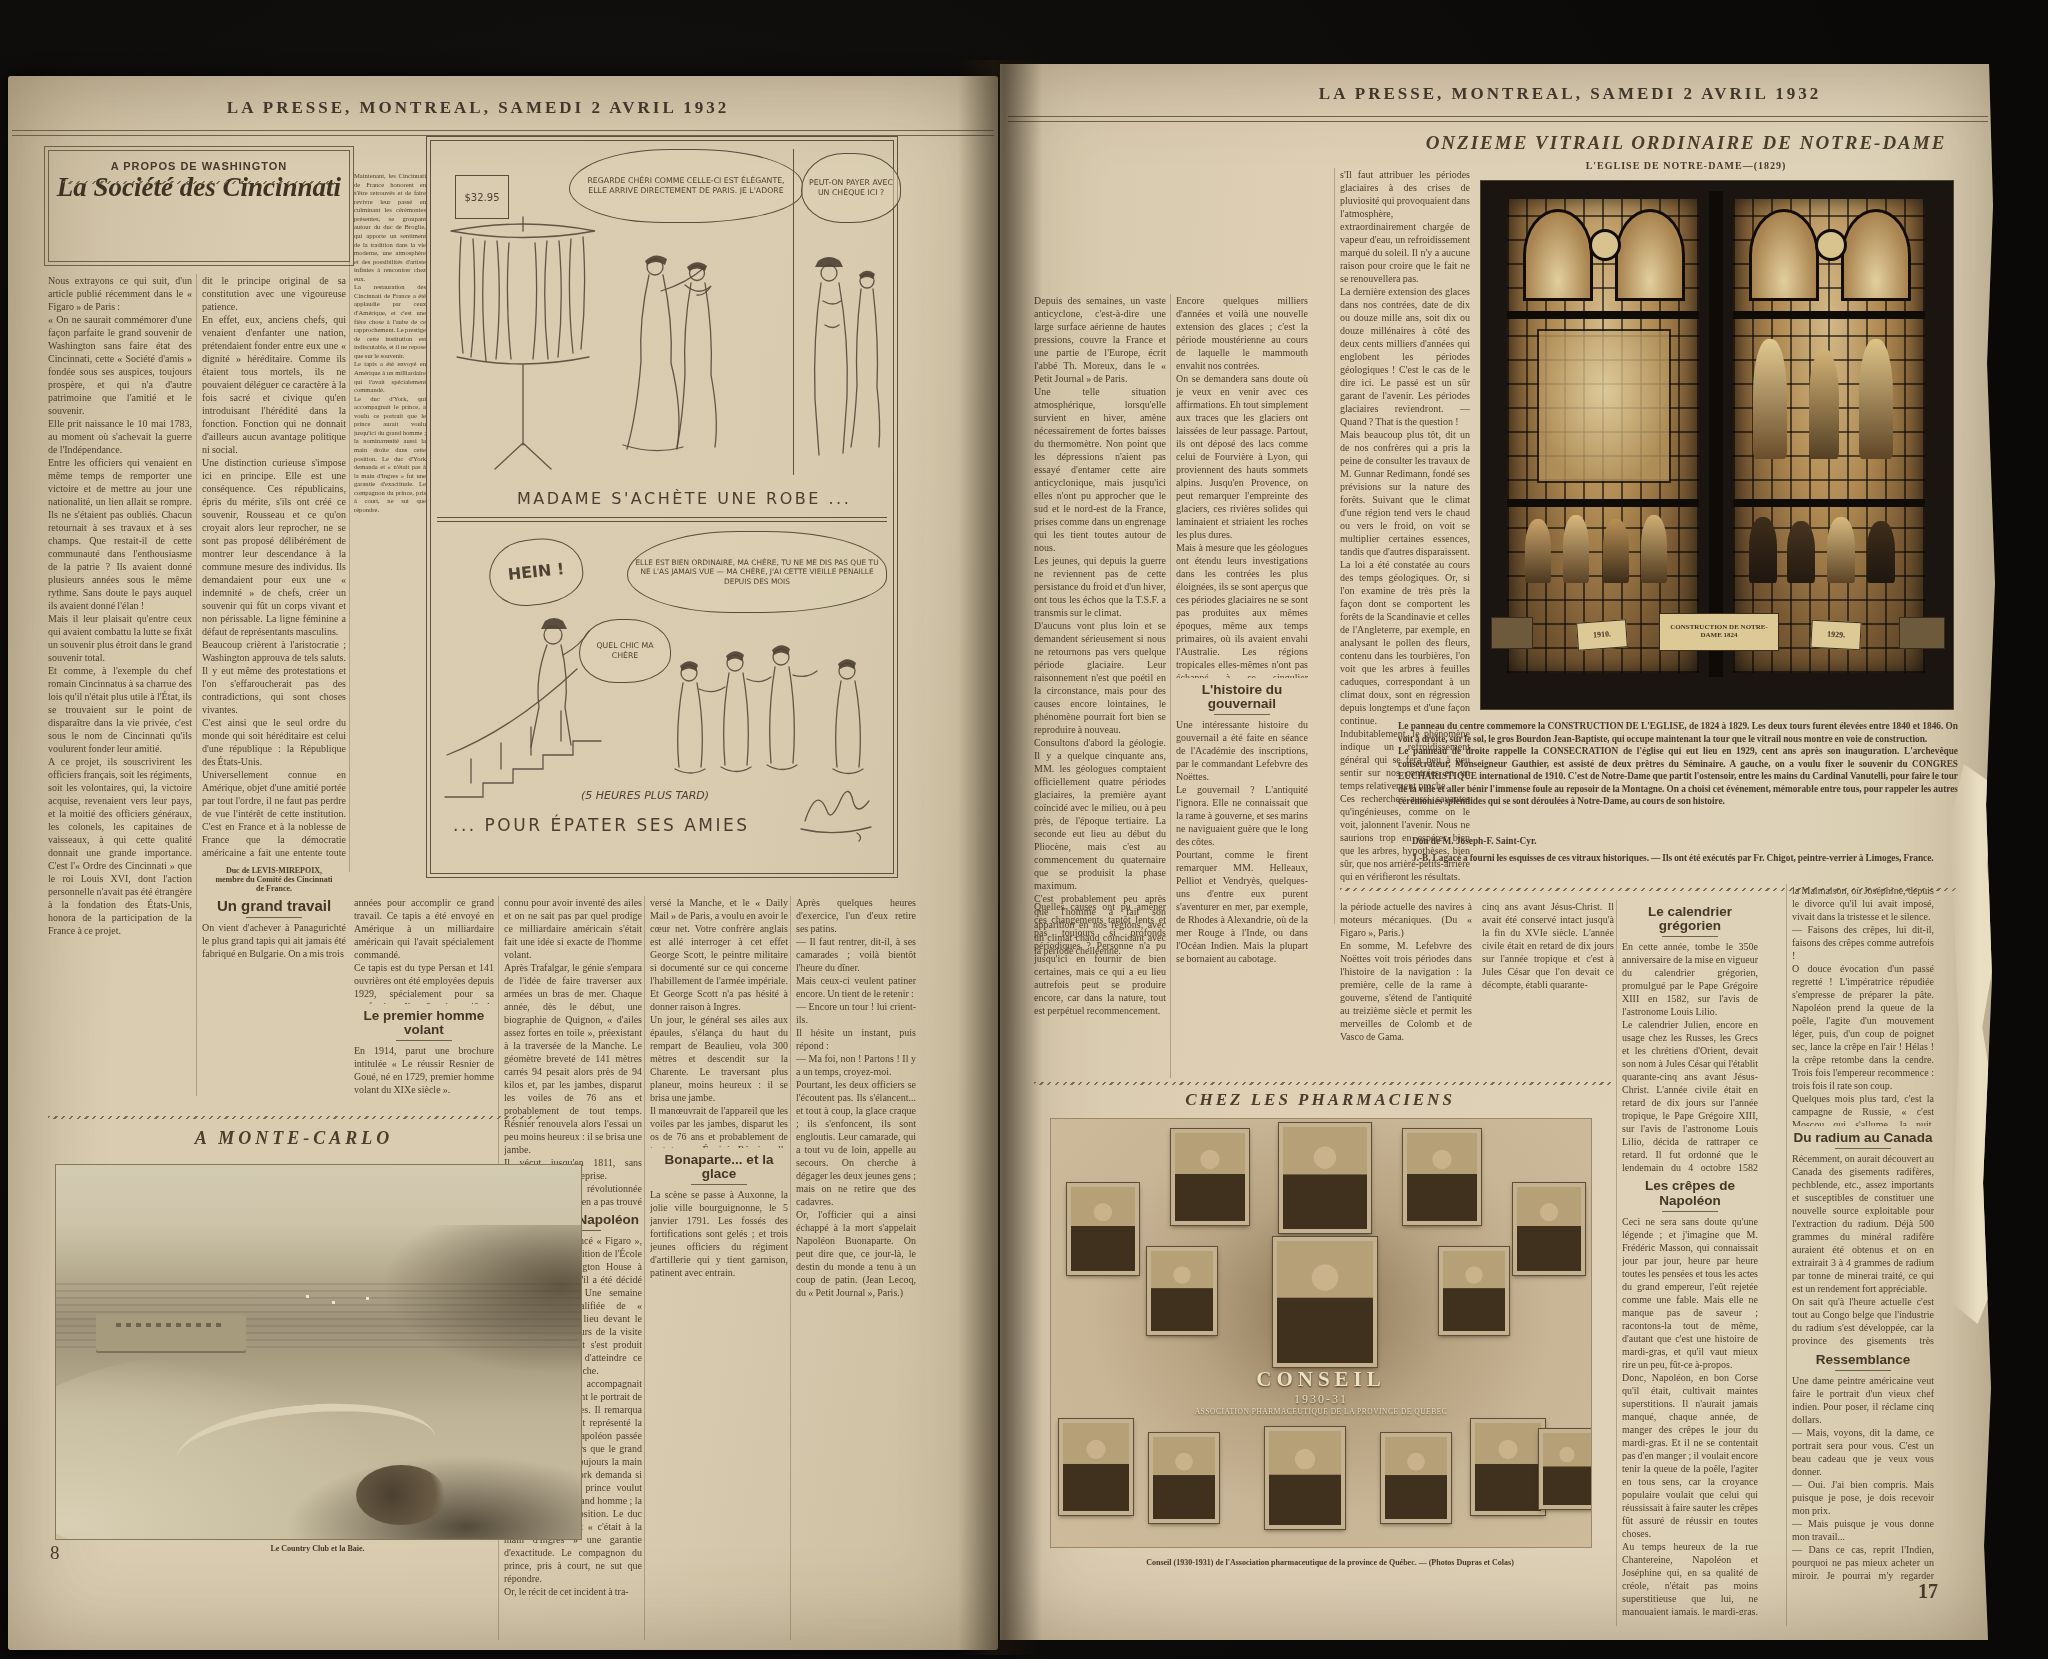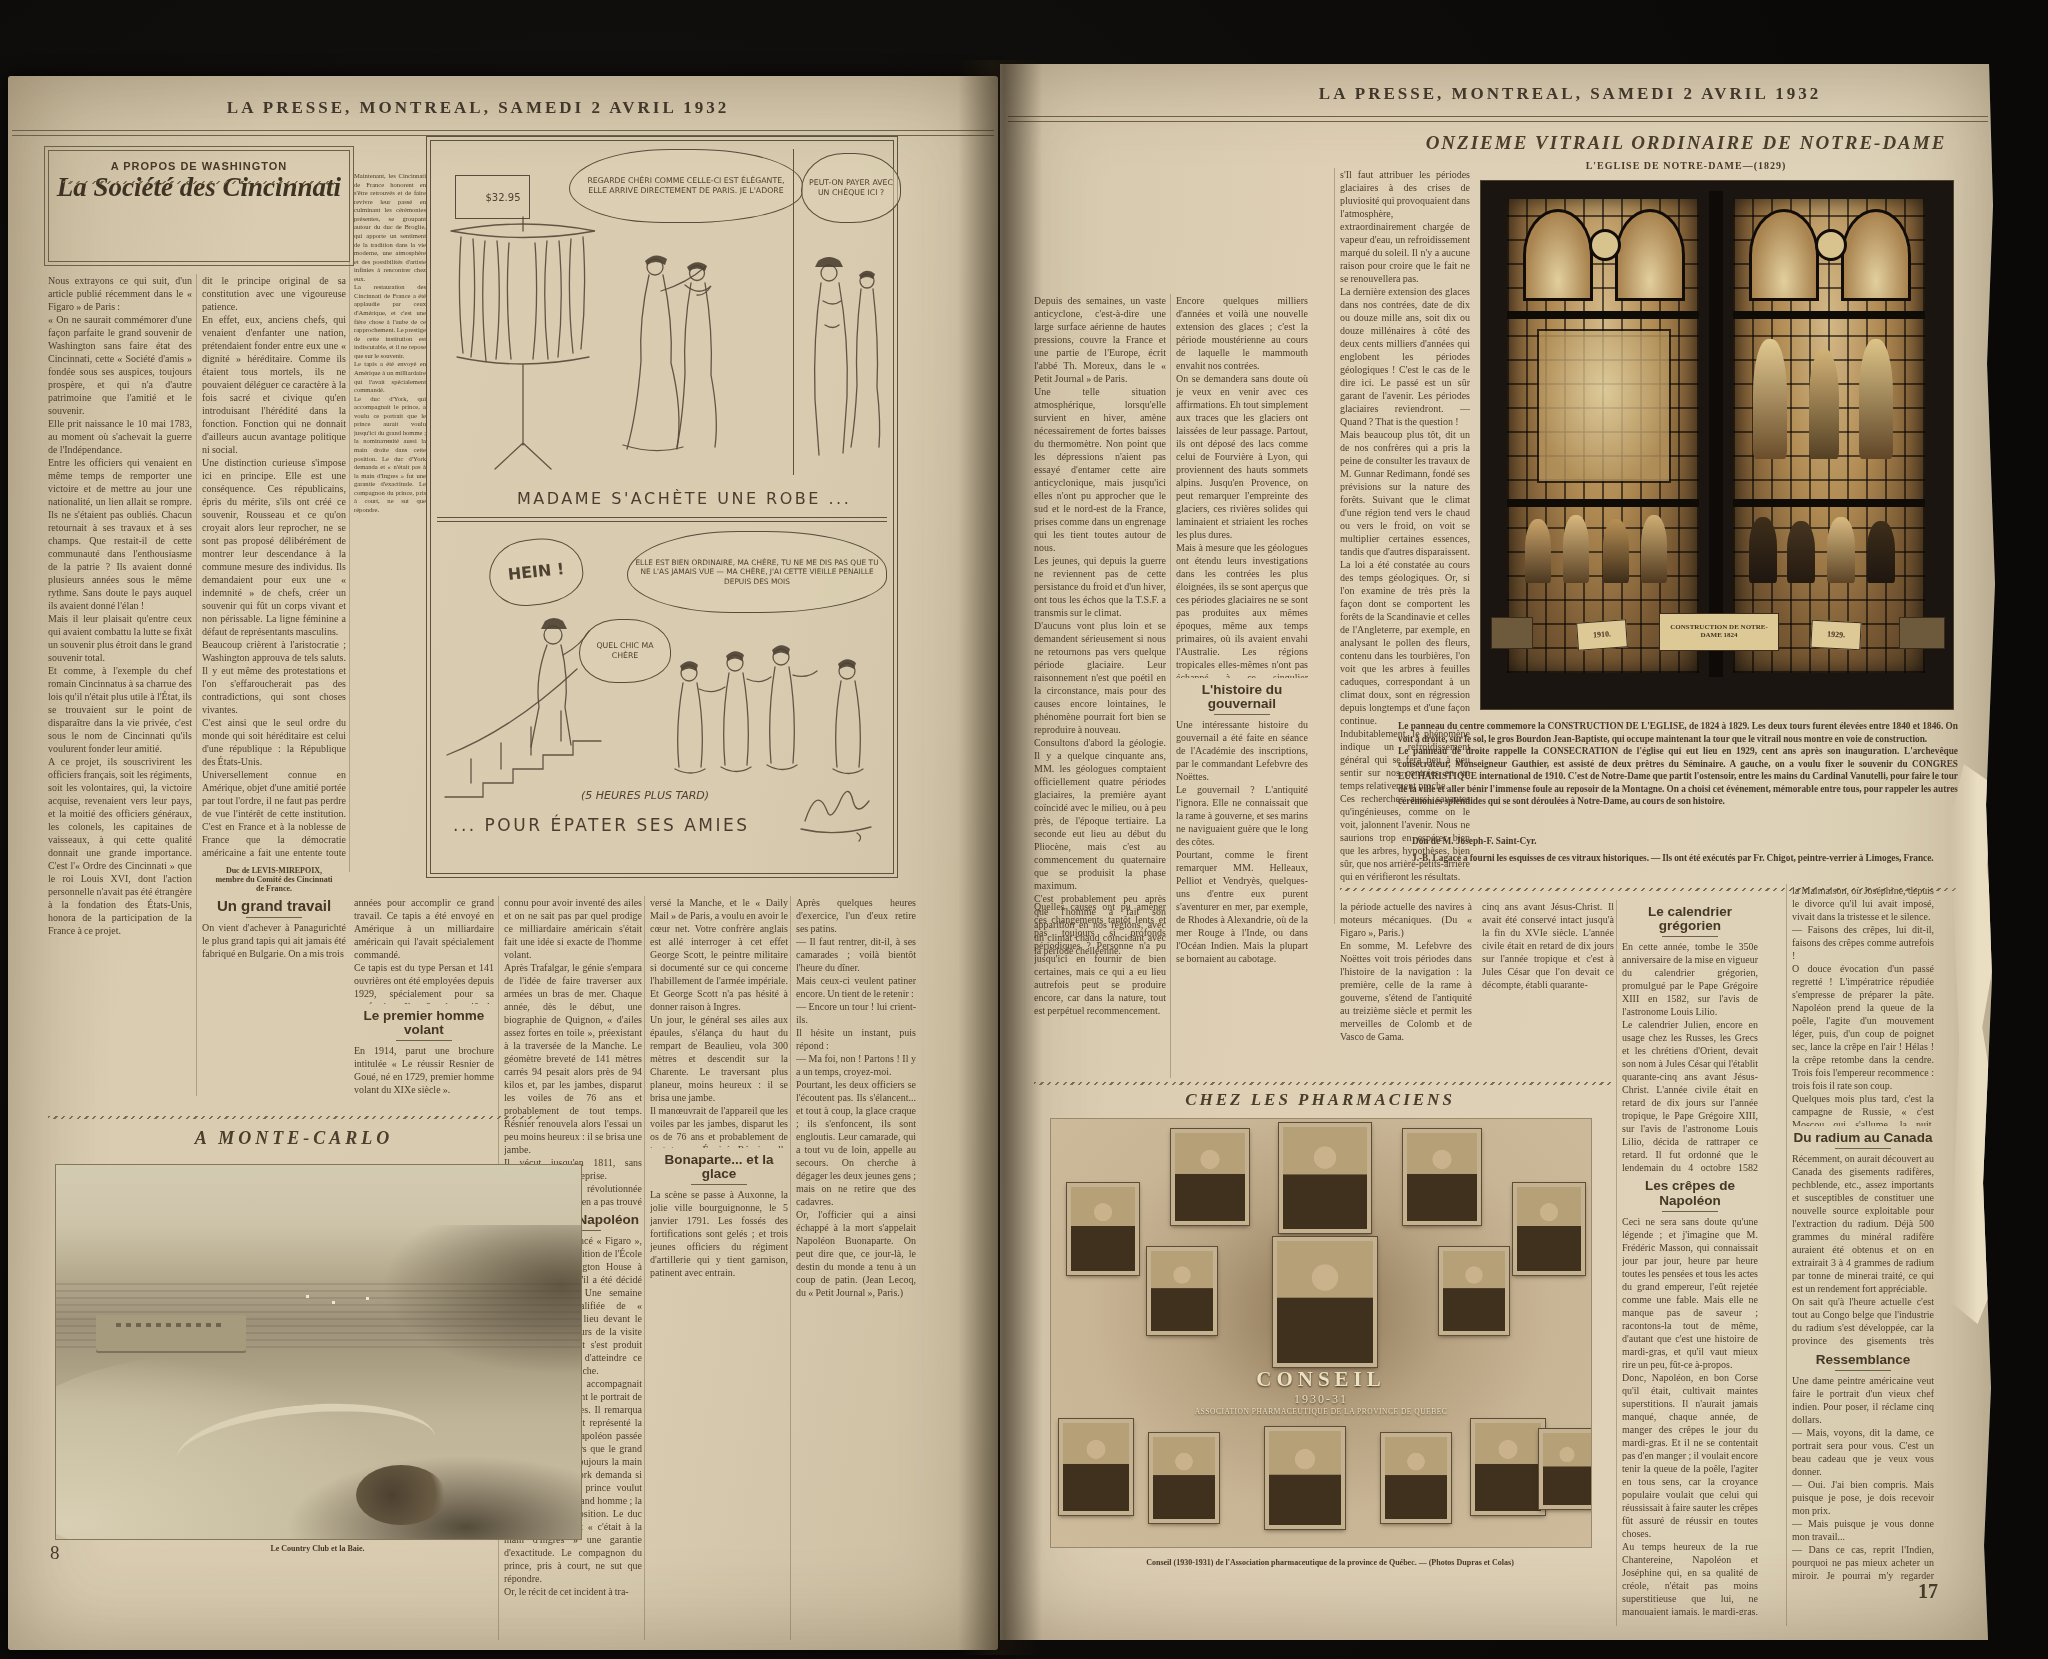--- a/index.html
+++ b/index.html
@@ -109,21 +109,21 @@
     </div>
     <div class="vrule" style="left:341px;top:96px;height:700px;"></div>
     <div class="colbox" style="left:346px;top:96px;width:72px;height:700px;">
       <div class="bt" style="height:700px;font-size:6.6px;">Maintenant, les Cincinnati de France honorent en s'être retrouvés et de faire revivre leur passé en culminant les cérémonies présentes, se groupant autour du duc de Broglie, qui apporte un sentiment de la tradition dans la vie moderne, une atmosphère et des possibilités d'artiste infinies à rencontrer chez eux.
 La restauration des Cincinnati de France a été applaudie par ceux d'Amérique, et c'est une fière chose à l'aube de ce rapprochement. Le prestige de cette institution est indiscutable, et il ne repose que sur le souvenir.
 Le tapis a été envoyé en Amérique à un milliardaire qui l'avait spécialement commandé.
 Le duc d'York, qui accompagnait le prince, a voulu ce portrait que le prince aurait voulu jusqu'ici du grand homme ; la nominативité aussi la main droite dans cette position. Le duc d'York demanda et « n'était pas à la main d'Ingres » fut une garantie d'exactitude. Le compagnon du prince, pris à court, ne sut que répondre.</div>
     </div>
 
     <div class="cartoon">
-      <div class="abs" style="left:24px;top:34px;width:52px;height:42px;border:1.3px solid #584c3c;display:flex;align-items:center;justify-content:center;padding-left:21px;">
+      <div class="abs" style="left:24px;top:34px;width:52px;height:42px;border:1.3px solid #584c3c;display:flex;align-items:center;justify-content:center;">
         <span class="hand" style="font-size:10px;">$32.95</span>
       </div>
       <div class="bubble" style="left:138px;top:8px;width:218px;height:64px;">REGARDE CHÉRI COMME CELLE-CI EST ÉLÉGANTE, ELLE ARRIVE DIRECTEMENT DE PARIS. JE L'ADORE</div>
       <div class="abs" style="left:362px;top:8px;width:1px;height:326px;background:#5d5140;"></div>
       <div class="bubble" style="left:370px;top:12px;width:84px;height:60px;">PEUT-ON PAYER AVEC UN CHÈQUE ICI ?</div>
 
       <svg style="left:6px;top:64px;" width="450" height="270" viewBox="0 0 450 270">
         <path class="sketch" d="M14,26 q72,-14 144,0 q-72,13 -144,0"></path>
         <path class="sketch" d="M86,12 l0,14 M86,238 l-28,26 M86,238 l28,26 M86,160 l0,80"></path>
         <path class="sketch" d="M24,32 q-4,60 2,116"></path>

